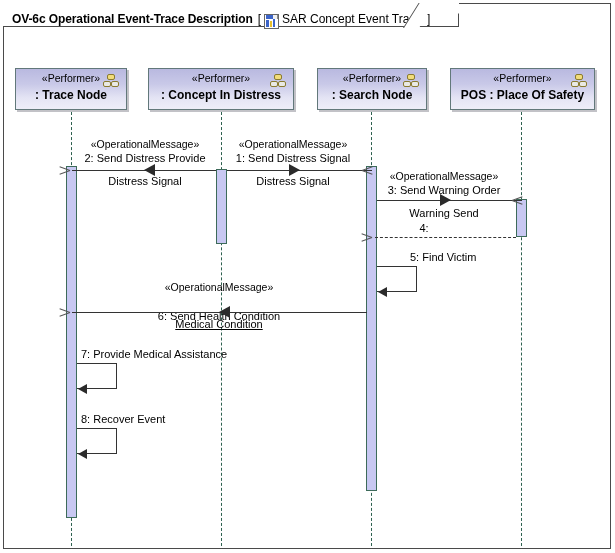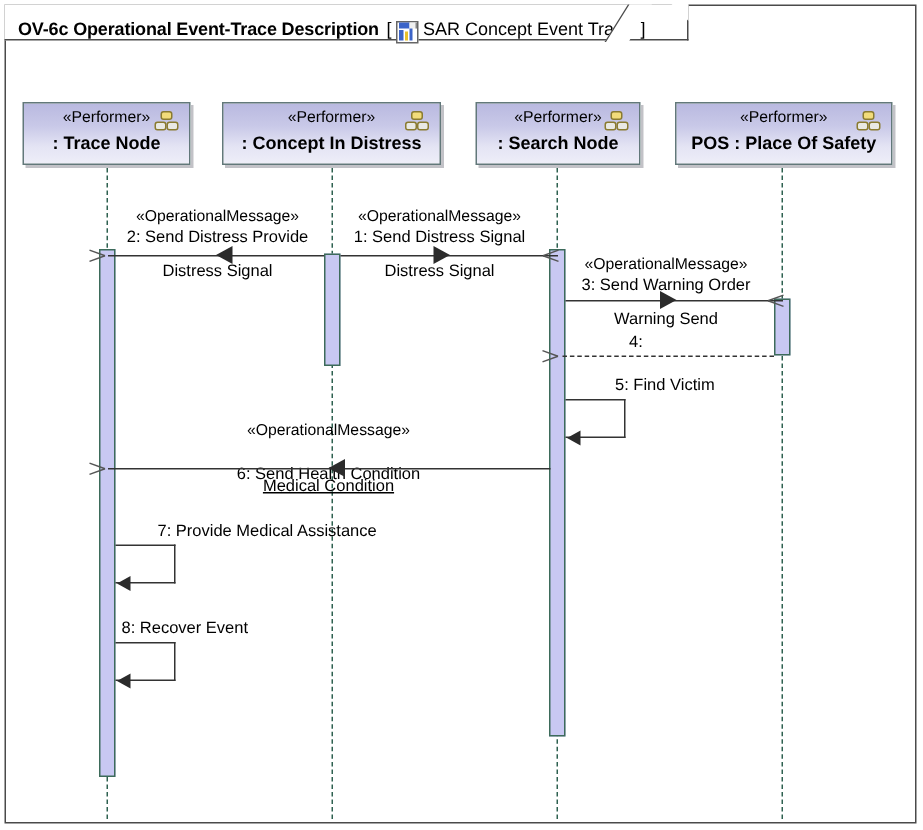--- a/index.html
+++ b/index.html
@@ -290,21 +290,21 @@
   <div class="lbl stereo center" style="left:219px;top:281px;">«OperationalMessage»</div>
   <div class="lbl center" style="left:219px;top:282px;margin-top:28px;">6: Send Health Condition</div>
   <div class="msg-line" style="left:72px;top:312px;width:295px;"></div>
   <div class="arrow-mid left" style="left:219px;top:306px;"></div>
   <div class="arrow-open left" style="left:70px;top:306px;">
       <s class="a"></s>
       <s class="b"></s>
     </div>
   <div class="lbl center" style="left:219px;top:318px;text-decoration:underline;">Medical Condition</div>
 
-  <div class="lbl" style="left:81px;top:348px;text-align:left;margin-left:24px;">7: Provide Medical Assistance</div>
+  <div class="lbl" style="left:81px;top:348px;text-align:left;">7: Provide Medical Assistance</div>
   <div class="self-msg" style="left:77px;top:363px;width:40px;height:26px;"></div>
   <div class="arrow-solid-left" style="left:78px;top:384px;"></div>
 
   <div class="lbl" style="left:81px;top:413px;text-align:left;">8: Recover Event</div>
   <div class="self-msg" style="left:77px;top:428px;width:40px;height:26px;"></div>
   <div class="arrow-solid-left" style="left:78px;top:449px;"></div>
 
 </div>
 
 </body></html>

